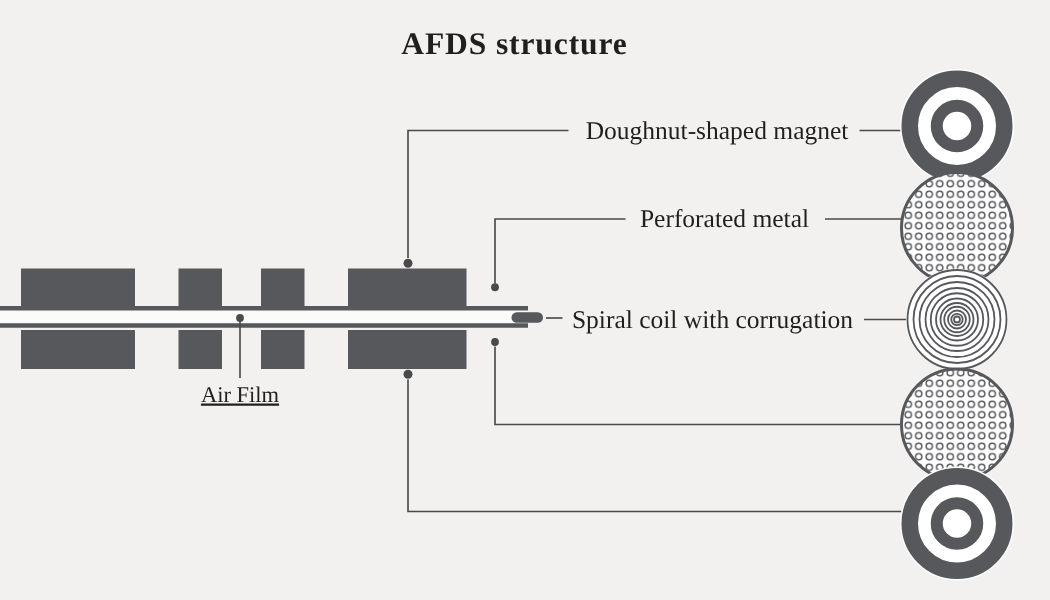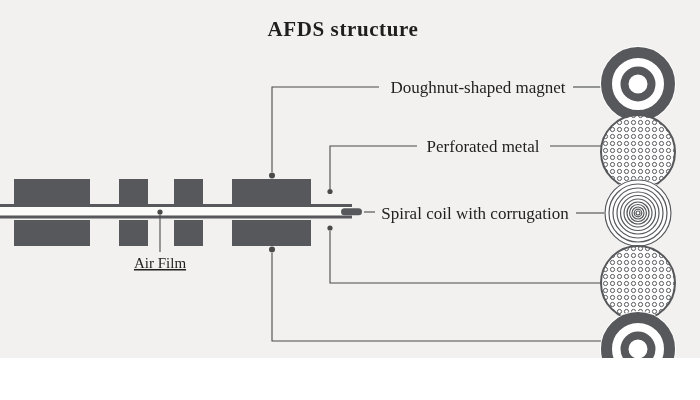--- a/index.html
+++ b/index.html
@@ -1,19 +1,19 @@
 <!DOCTYPE html>
 <html style="--bg: #f2f1ef; --part: #57585b; --line: #4a4a4a; --text: #1f1f1f;"><head>
 <meta charset="utf-8">
 <style>
   html, body { margin: 0; padding: 0; }
   .canvas {
     position: relative;
     width: 700px;
-    height: 358px;
+    height: 400px;
     background: var(--bg, #f2f1ef);
     overflow: hidden;
     font-family: "Liberation Serif", serif;
     text-decoration: underline;
   }
   svg { display: block; }
   .part  { fill: var(--part, #57585b); }
   .lead  { stroke: var(--line, #4a4a4a); stroke-width: 1.1; fill: none; }
   .dot   { fill: var(--line, #4a4a4a); }
   .disc  { fill: #ffffff; }

